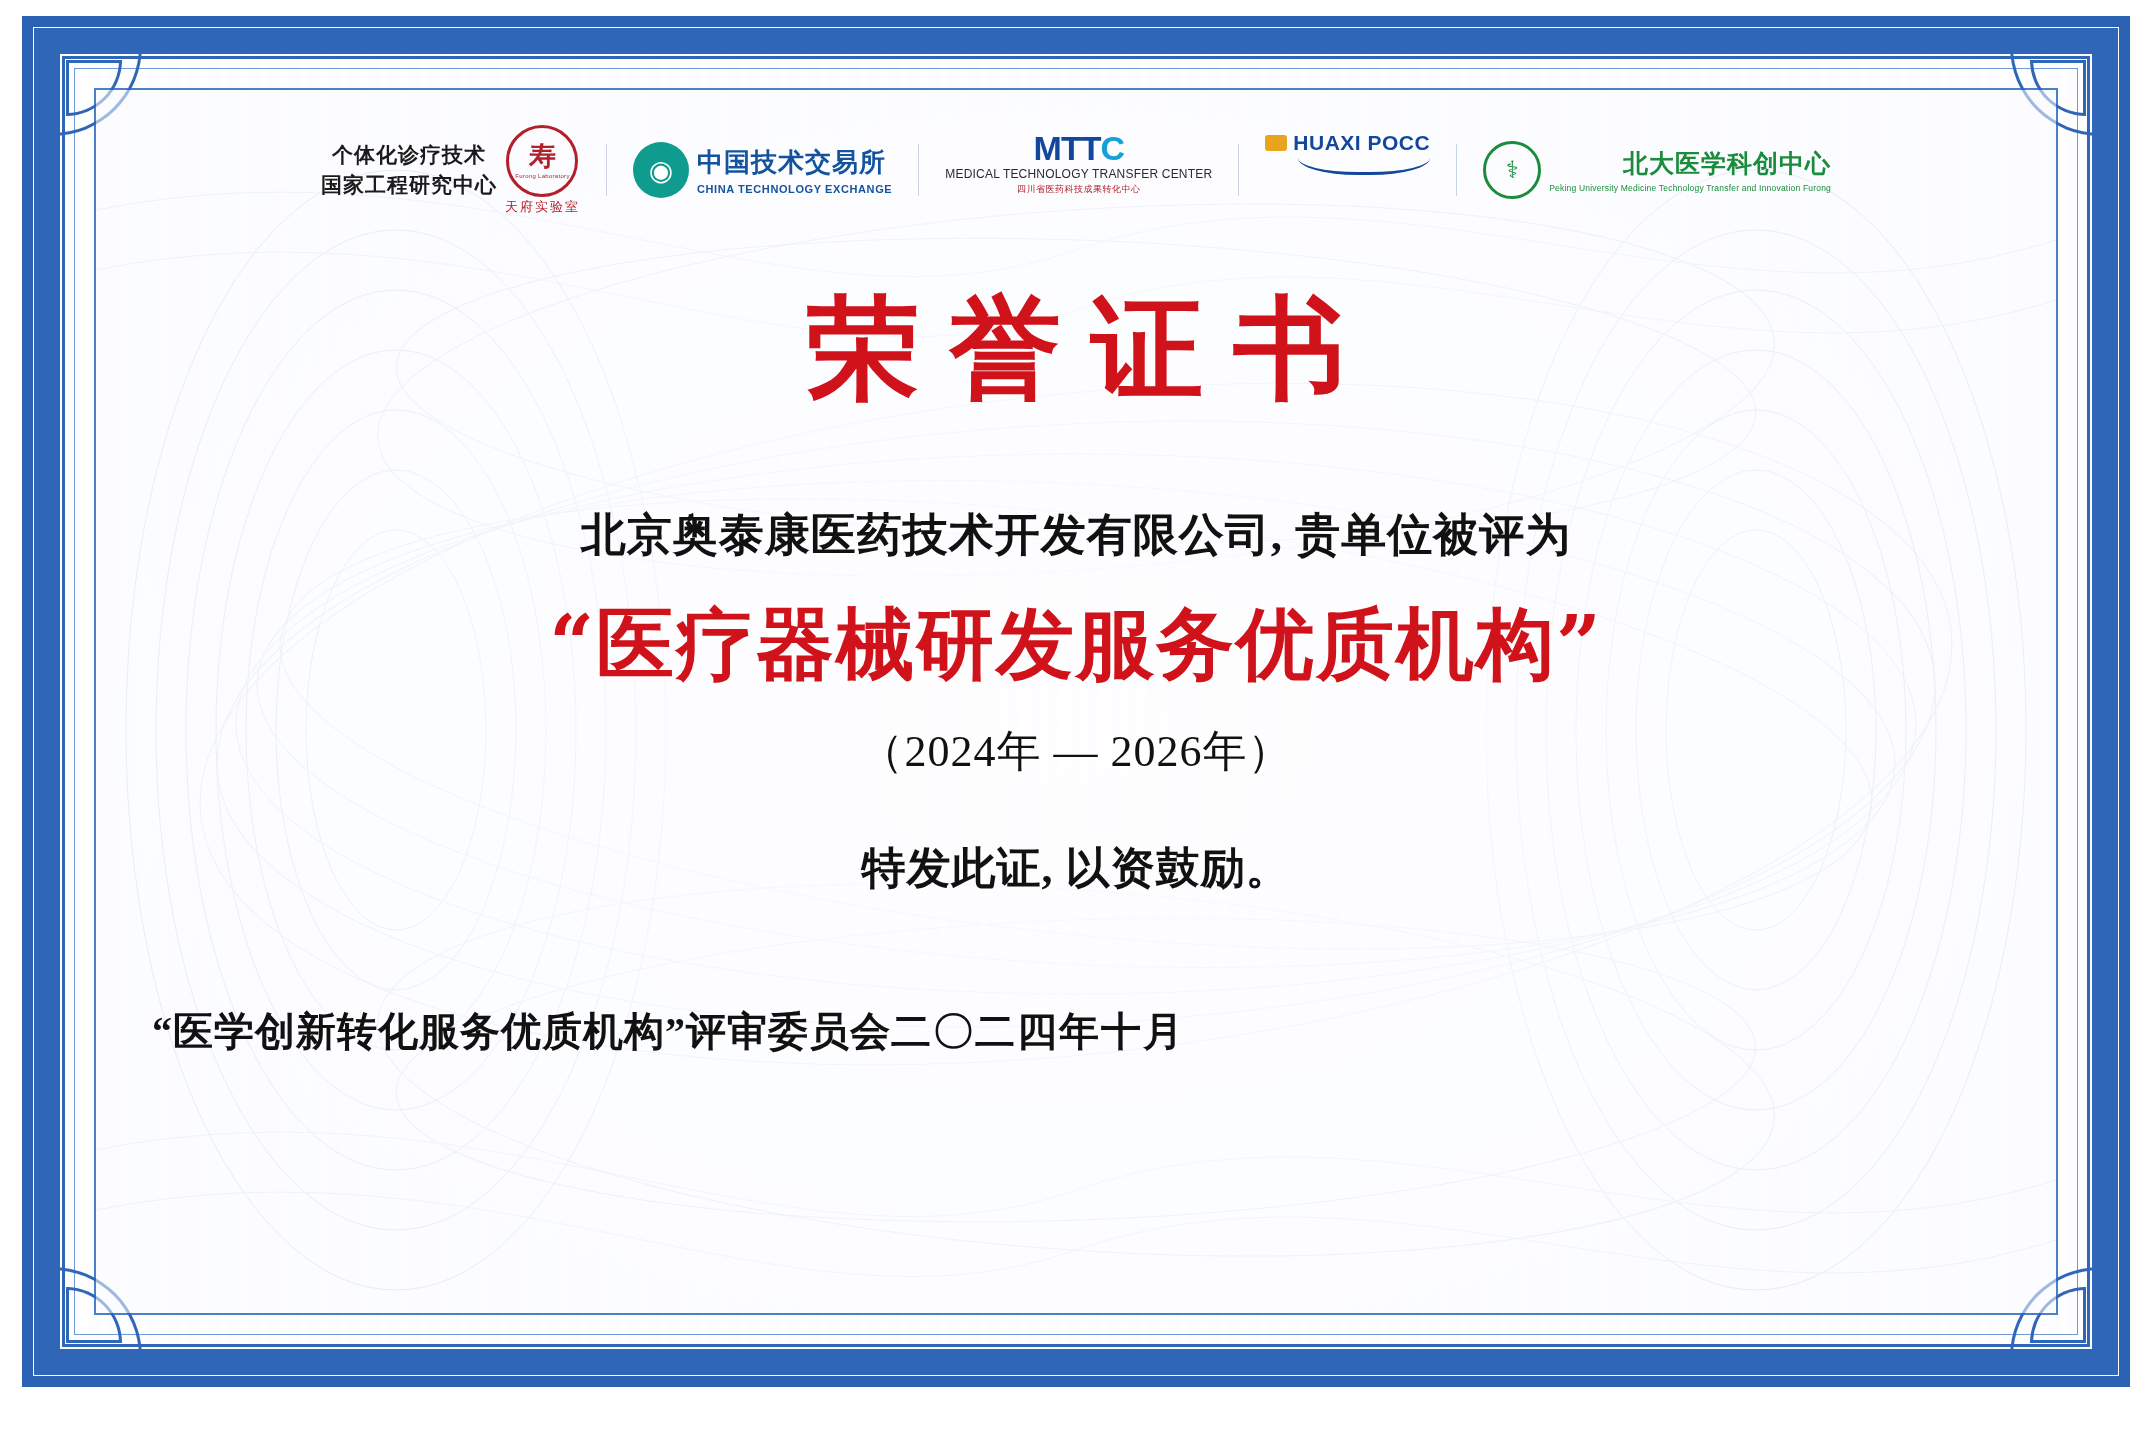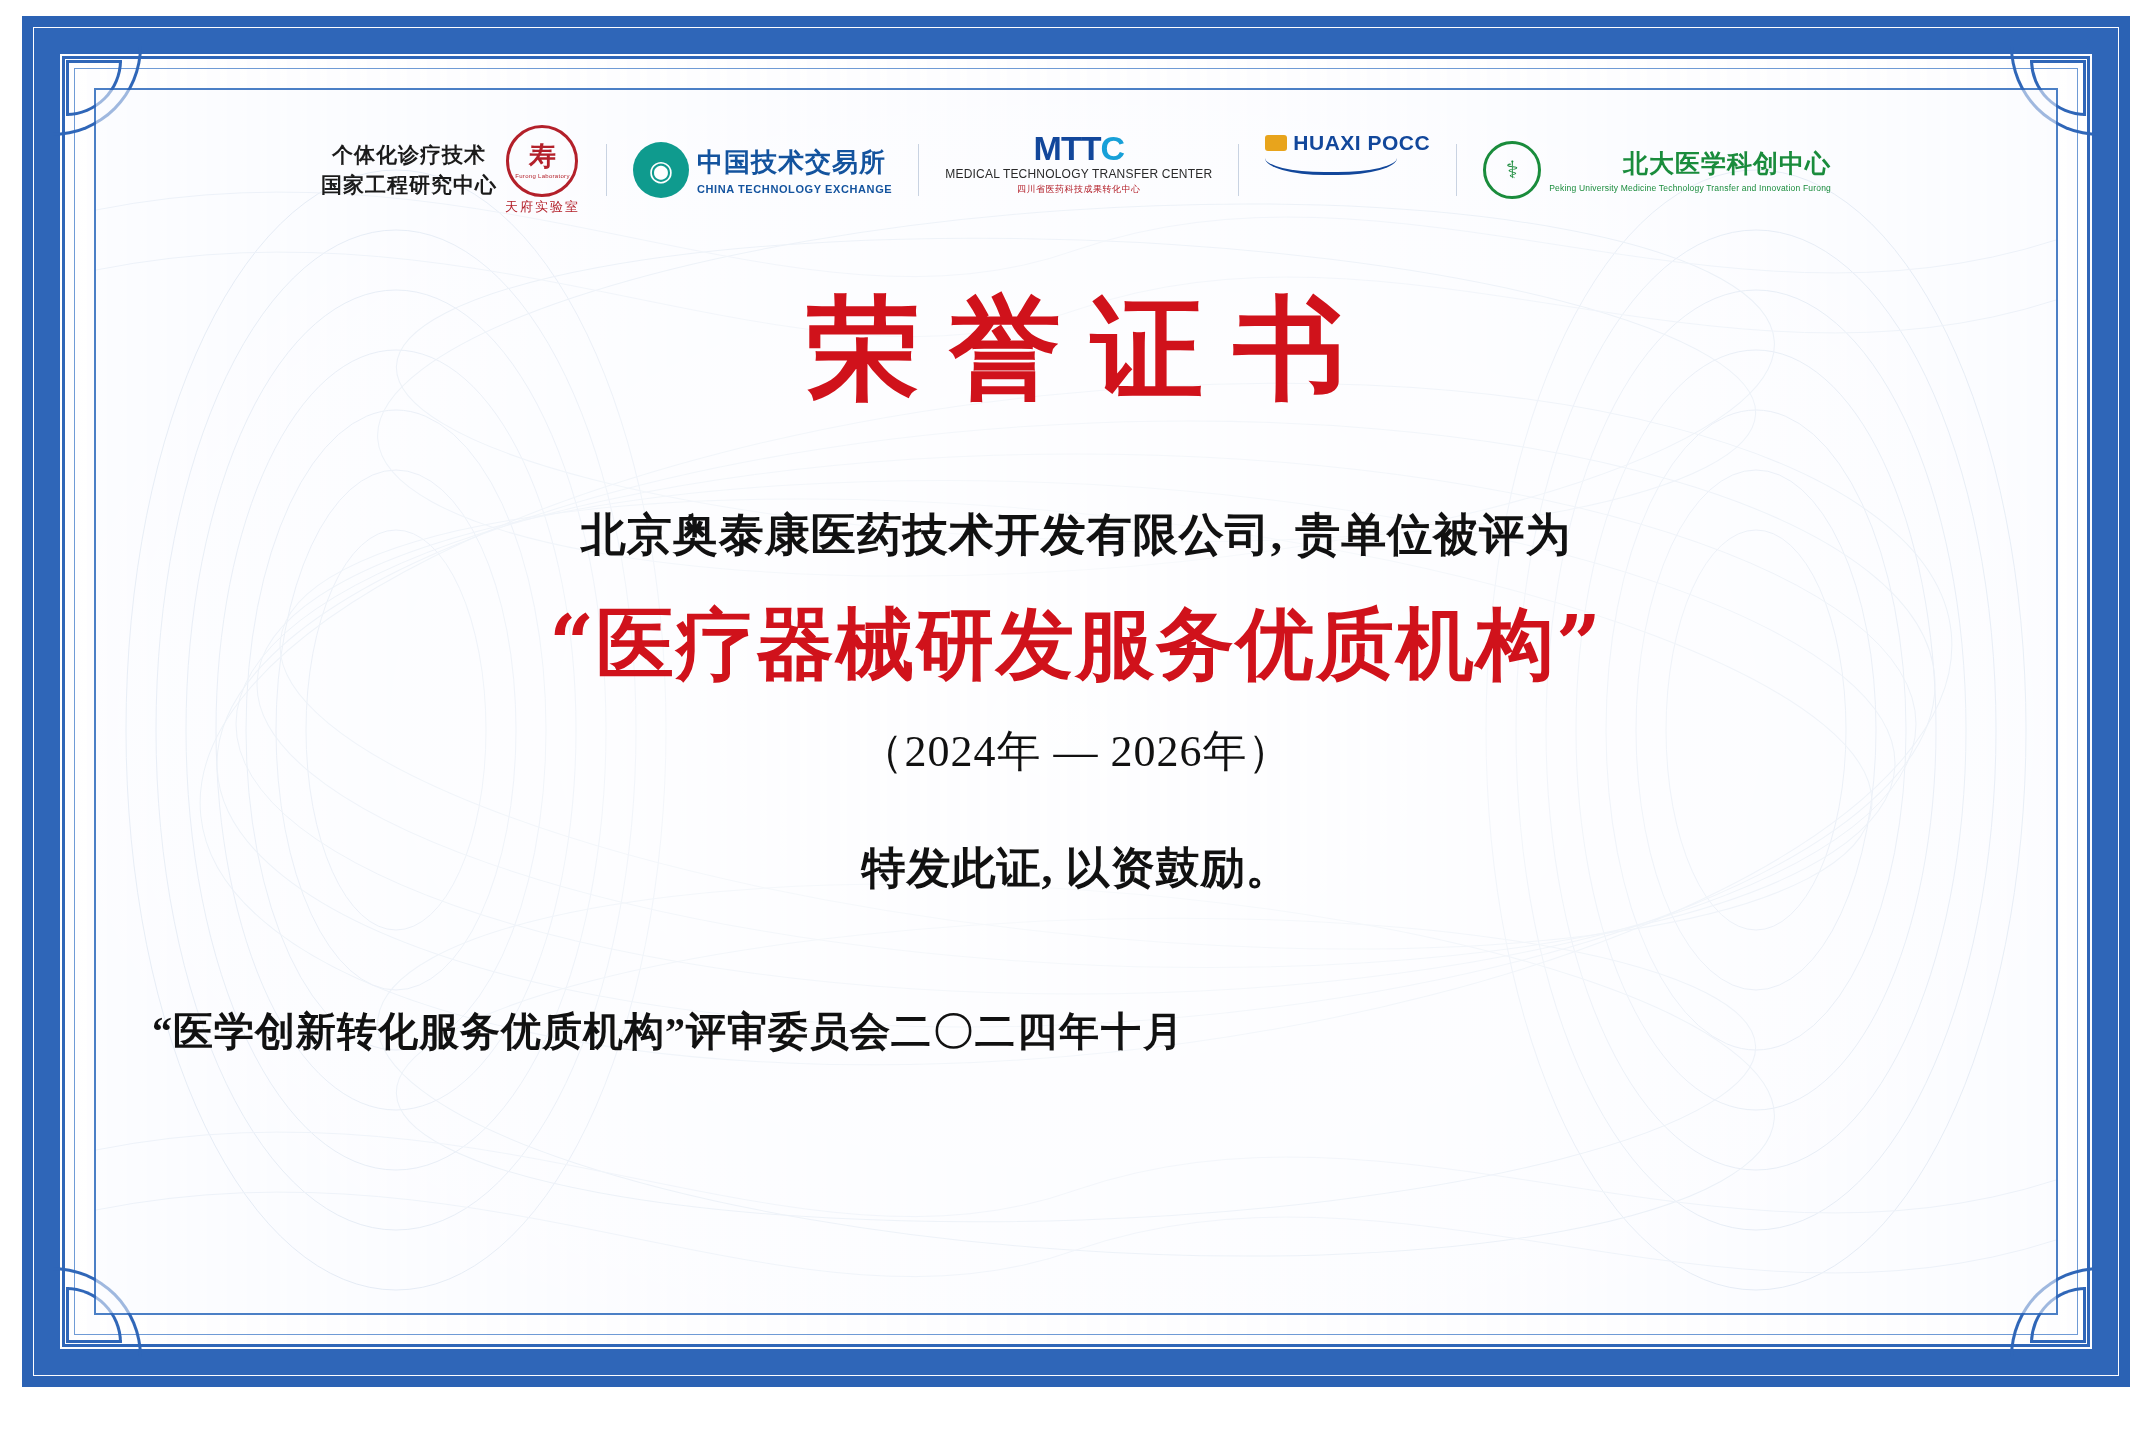--- a/index.html
+++ b/index.html
@@ -221,21 +221,21 @@
     white-space: nowrap;
   }
   .mttc-cn {
     font-family: "Liberation Sans", sans-serif;
     font-size: 9px;
     color: #b3202a;
     letter-spacing: 0.5px;
     white-space: nowrap;
   }
 
-  .logo4 { flex-direction: column; gap: 3px; align-items: flex-start; }
+  .logo4 { flex-direction: column; gap: 3px; align-items: flex-end; }
   .pocc-row {
     display: flex; align-items: center; gap: 6px;
   }
   .pocc-mark {
     width: 22px; height: 16px;
     background: #e8a41c;
     border-radius: 3px;
   }
   .pocc-text {
     font-family: "Liberation Sans", sans-serif;

